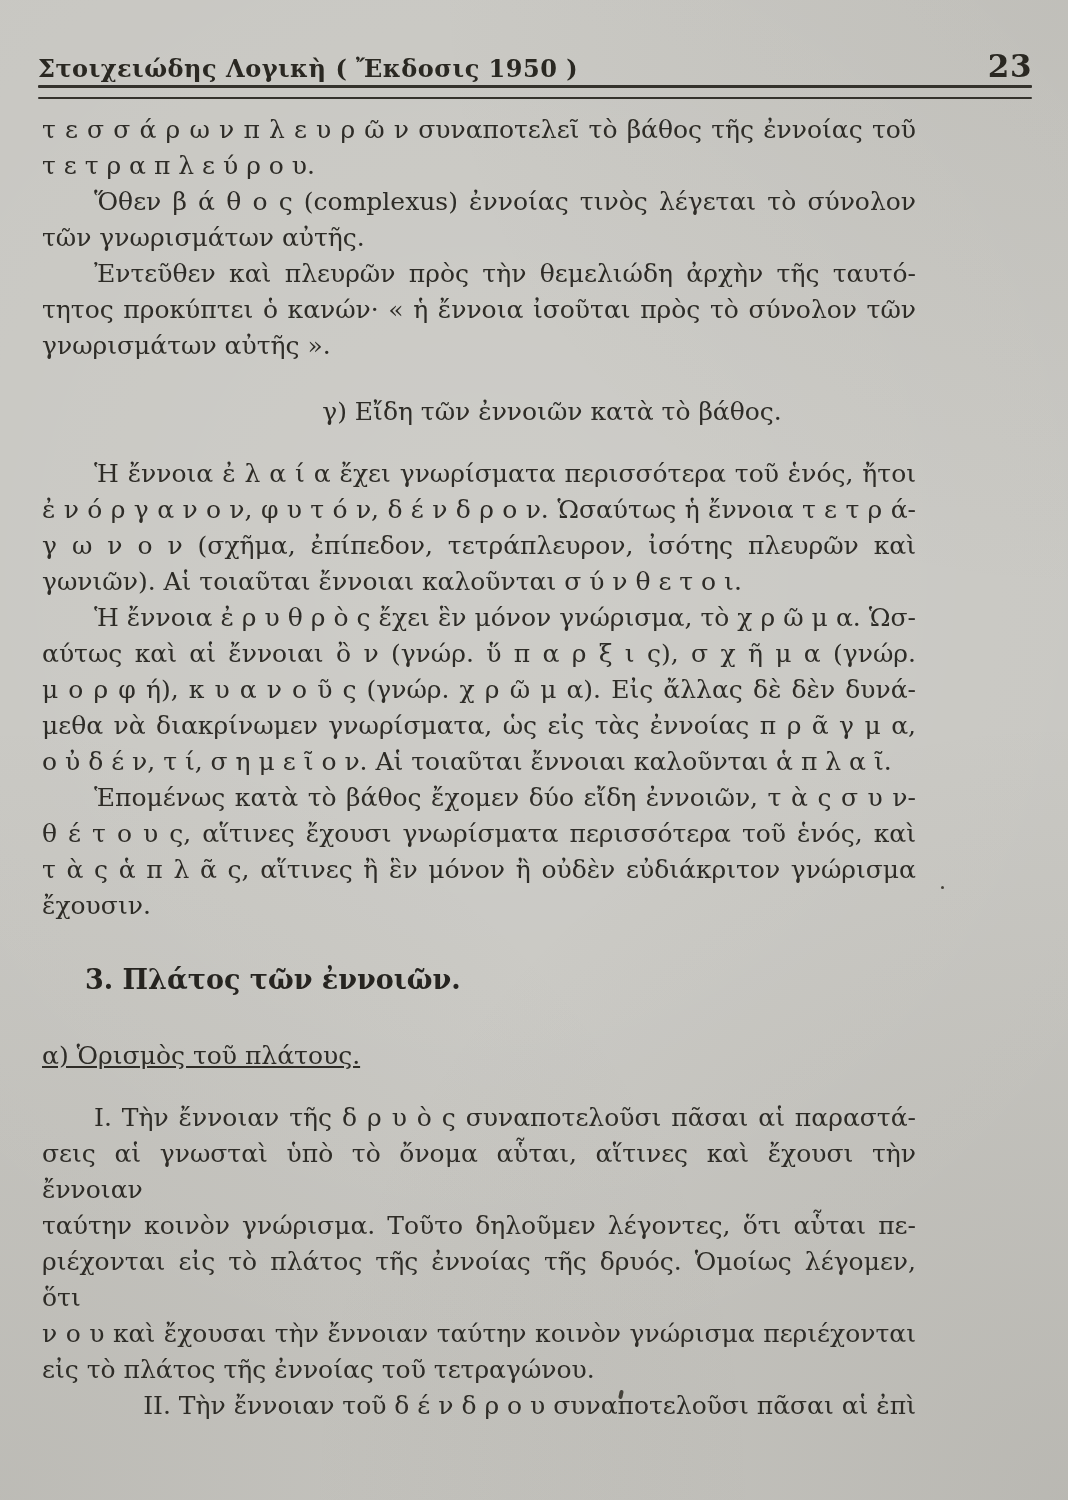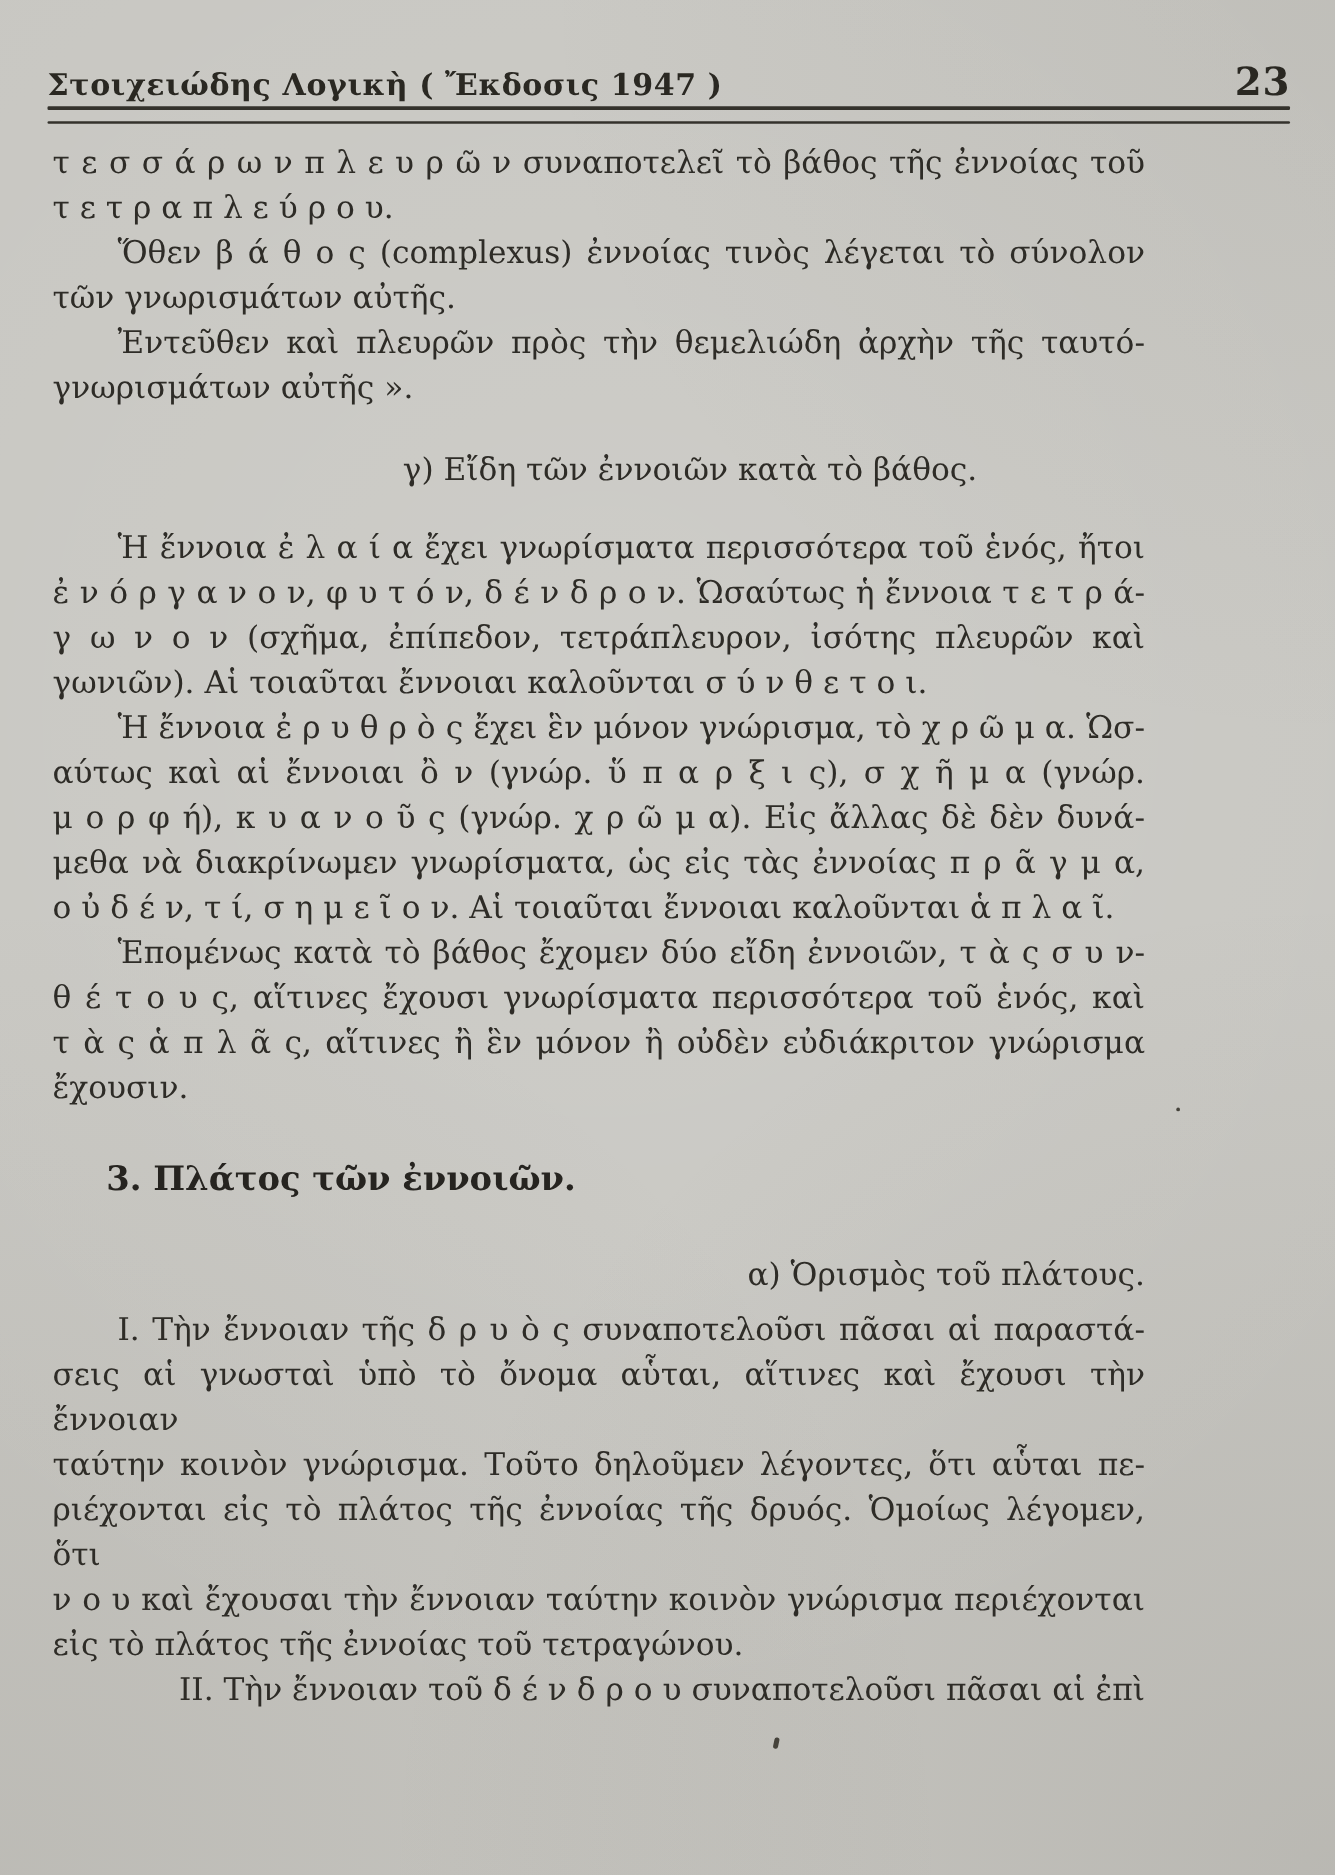--- a/index.html
+++ b/index.html
@@ -58,46 +58,47 @@
   }
   .hs {
     position: relative; left: 43px;
     margin-top: 36px;
     font-weight: bold;
     font-size: 27px;
     line-height: 40px;
     color: #262420;
   }
   .ha {
-    text-align: right;
-    margin-top: 38px; margin-bottom: 8px;
+    text-align: left;
+    margin-top: 38px; margin-bottom: 26px; text-decoration: underline;
   }
   .speck { position: absolute; background: #45423a; border-radius: 50%; }
   .speck-1 { left: 619px; top: 1390px; width: 4px; height: 9px; transform: rotate(12deg); border-radius: 2px; }
   .speck-2 { left: 941px; top: 886px; width: 3px; height: 3px; }
 </style>
 </head>
 <body>
 
 <div class="page">
 
   <div class="header-row">
-    <span>Στοιχειώδης Λογικὴ ( Ἔκδοσις 1947 )</span>
+    <span>Στοιχειώδης Λογικὴ ( Ἔκδοσις 1950 )</span>
     <span class="page-number">23</span>
   </div>
 
   <div class="rule rule-top"></div>
   <div class="rule rule-bottom"></div>
 
   <div class="body-block">
       <div class="ln j">τ ε σ σ ά ρ ω ν  π λ ε υ ρ ῶ ν συναποτελεῖ τὸ βάθος τῆς ἐννοίας τοῦ</div>
       <div class="ln">τ ε τ ρ α π λ ε ύ ρ ο υ.</div>
       <div class="ln j ind">Ὅθεν β ά θ ο ς (complexus) ἐννοίας τινὸς λέγεται τὸ σύνολον</div>
       <div class="ln">τῶν γνωρισμάτων αὐτῆς.</div>
       <div class="ln j ind">Ἐντεῦθεν καὶ πλευρῶν πρὸς τὴν θεμελιώδη ἀρχὴν τῆς ταυτό-</div>
+      <div class="ln j">τητος προκύπτει ὁ κανών· « ἡ ἔννοια ἰσοῦται πρὸς τὸ σύνολον τῶν</div>
       <div class="ln">γνωρισμάτων αὐτῆς ».</div>
       <div class="ln hg">γ) Εἴδη τῶν ἐννοιῶν κατὰ τὸ βάθος.</div>
       <div class="ln j ind">Ἡ ἔννοια ἐ λ α ί α ἔχει γνωρίσματα περισσότερα τοῦ ἑνός, ἤτοι</div>
       <div class="ln j">ἐ ν ό ρ γ α ν ο ν, φ υ τ ό ν, δ έ ν δ ρ ο ν. Ὡσαύτως ἡ ἔννοια τ ε τ ρ ά-</div>
       <div class="ln j">γ ω ν ο ν (σχῆμα, ἐπίπεδον, τετράπλευρον, ἰσότης πλευρῶν καὶ</div>
       <div class="ln">γωνιῶν). Αἱ τοιαῦται ἔννοιαι καλοῦνται σ ύ ν θ ε τ ο ι.</div>
       <div class="ln j ind">Ἡ ἔννοια ἐ ρ υ θ ρ ὸ ς ἔχει ἓν μόνον γνώρισμα, τὸ χ ρ ῶ μ α. Ὡσ-</div>
       <div class="ln j">αύτως καὶ αἱ ἔννοιαι ὂ ν (γνώρ. ὕ π α ρ ξ ι ς), σ χ ῆ μ α (γνώρ.</div>
       <div class="ln j">μ ο ρ φ ή), κ υ α ν ο ῦ ς (γνώρ. χ ρ ῶ μ α). Εἰς ἄλλας δὲ δὲν δυνά-</div>
       <div class="ln j">μεθα νὰ διακρίνωμεν γνωρίσματα, ὡς εἰς τὰς ἐννοίας π ρ ᾶ γ μ α,</div>

